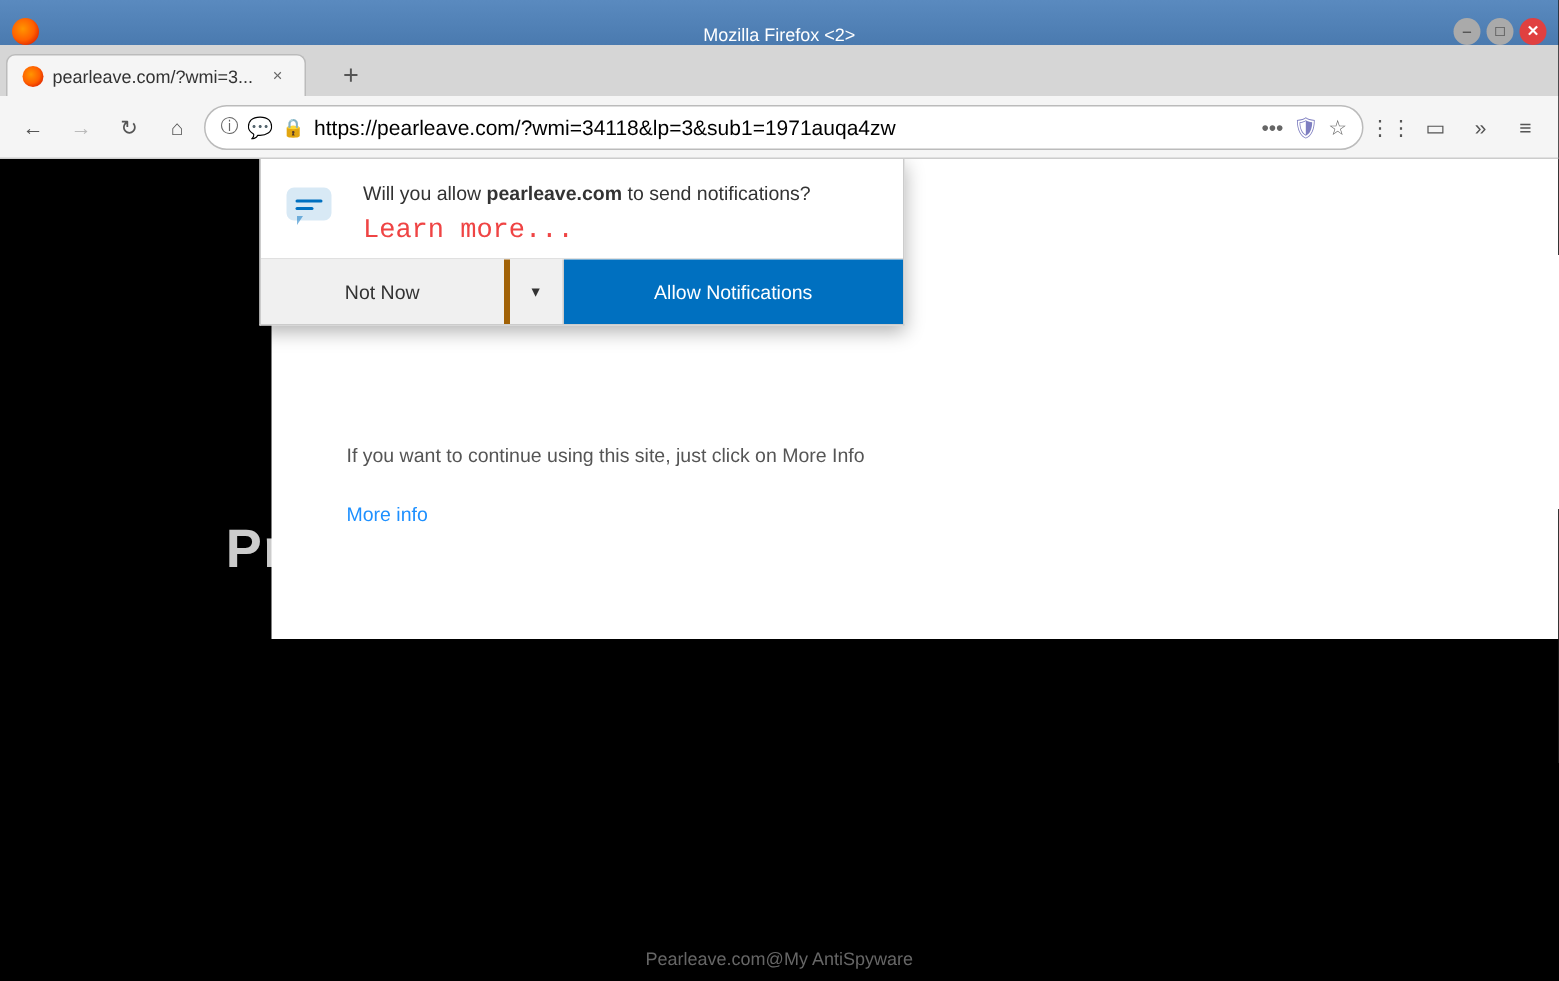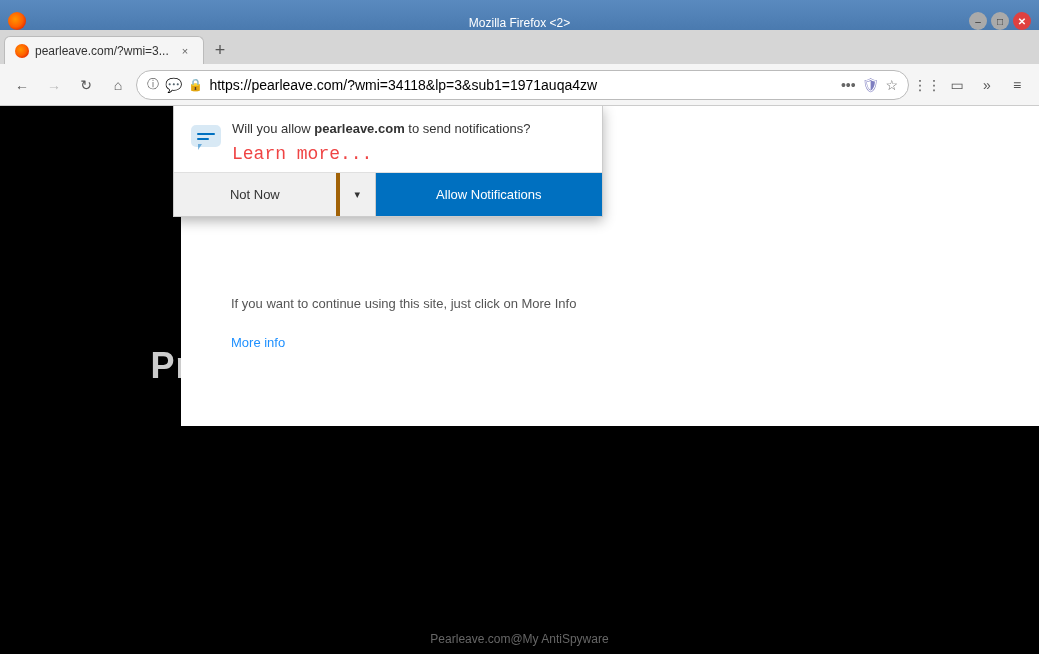--- a/index.html
+++ b/index.html
@@ -27,21 +27,21 @@
     .title-btn.restore { background: #aaa; }
     .title-btn.close { background: #e04040; color: white; font-weight: bold; }
 
     
     .tab-bar {
       background: #d6d6d6;
       height: 34px;
       display: flex;
       align-items: flex-end;
       padding: 0 4px;
-      gap: 2px;
+      gap: 16px;
     }
     .tab {
       background: #e8e8e8;
       border-radius: 6px 6px 0 0;
       height: 28px;
       display: flex;
       align-items: center;
       padding: 0 10px;
       gap: 6px;
       font-size: 12px;
@@ -157,21 +157,21 @@
       width: 430px;
       background: white;
       border: 1px solid #ccc;
       border-top: none;
       box-shadow: 0 4px 12px rgba(0,0,0,0.3);
       z-index: 100;
     }
     .popup-header {
       padding: 14px 16px 8px 16px;
       display: flex;
-      gap: 10px;
+      gap: 20px;
       align-items: flex-start;
       justify-content: center;
     }
     .chat-bubble-icon {
       width: 32px;
       height: 32px;
       flex-shrink: 0;
       margin-top: 2px;
     }
     .popup-body { flex: 1; }

